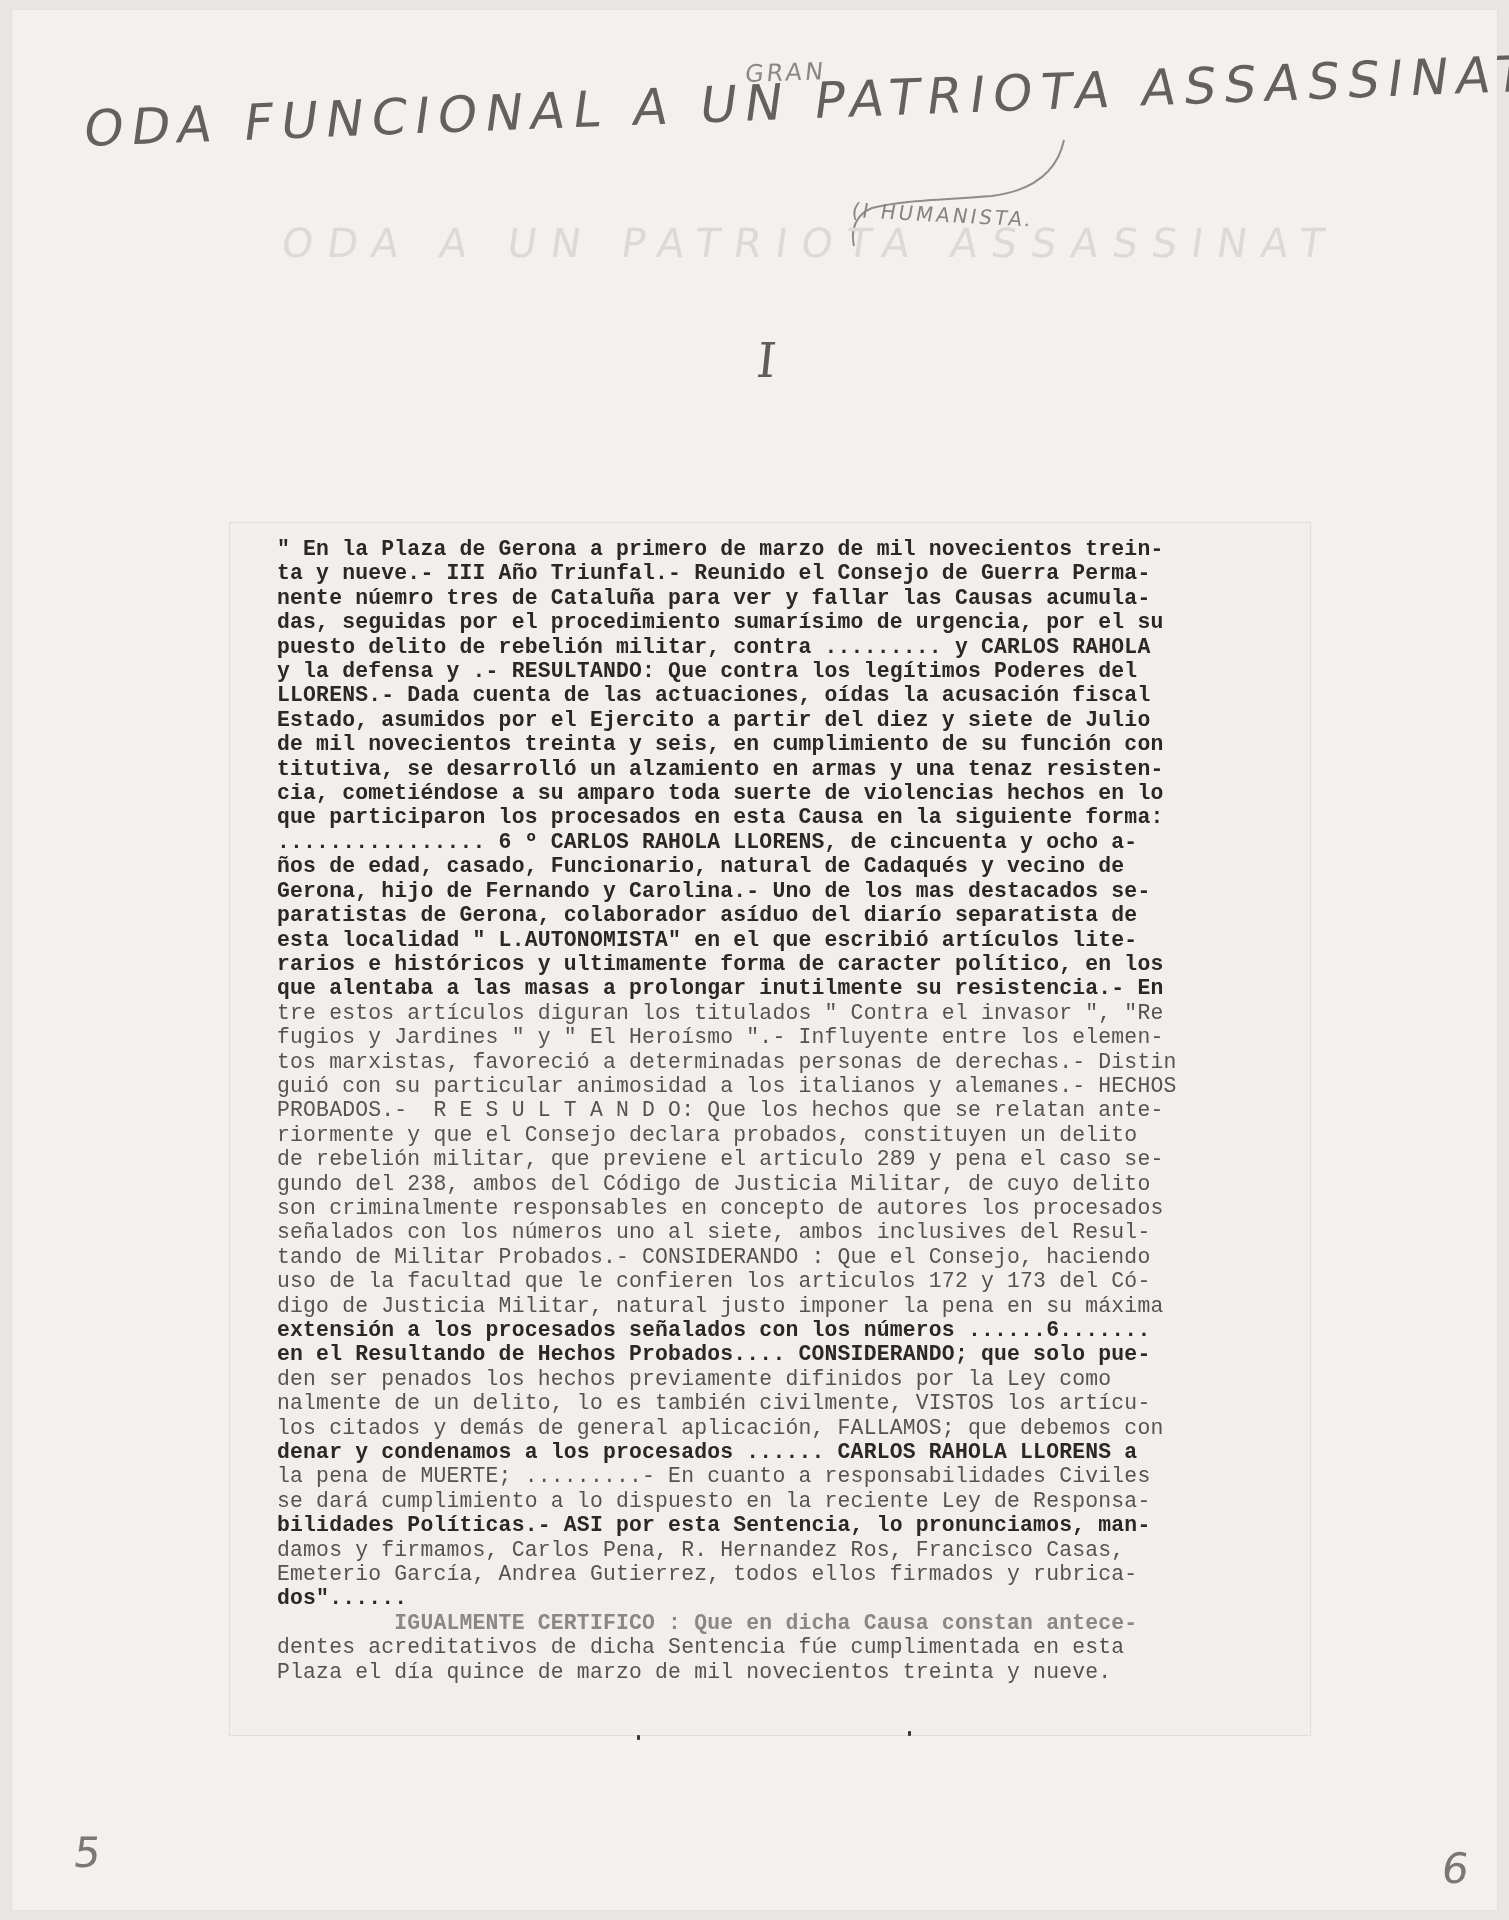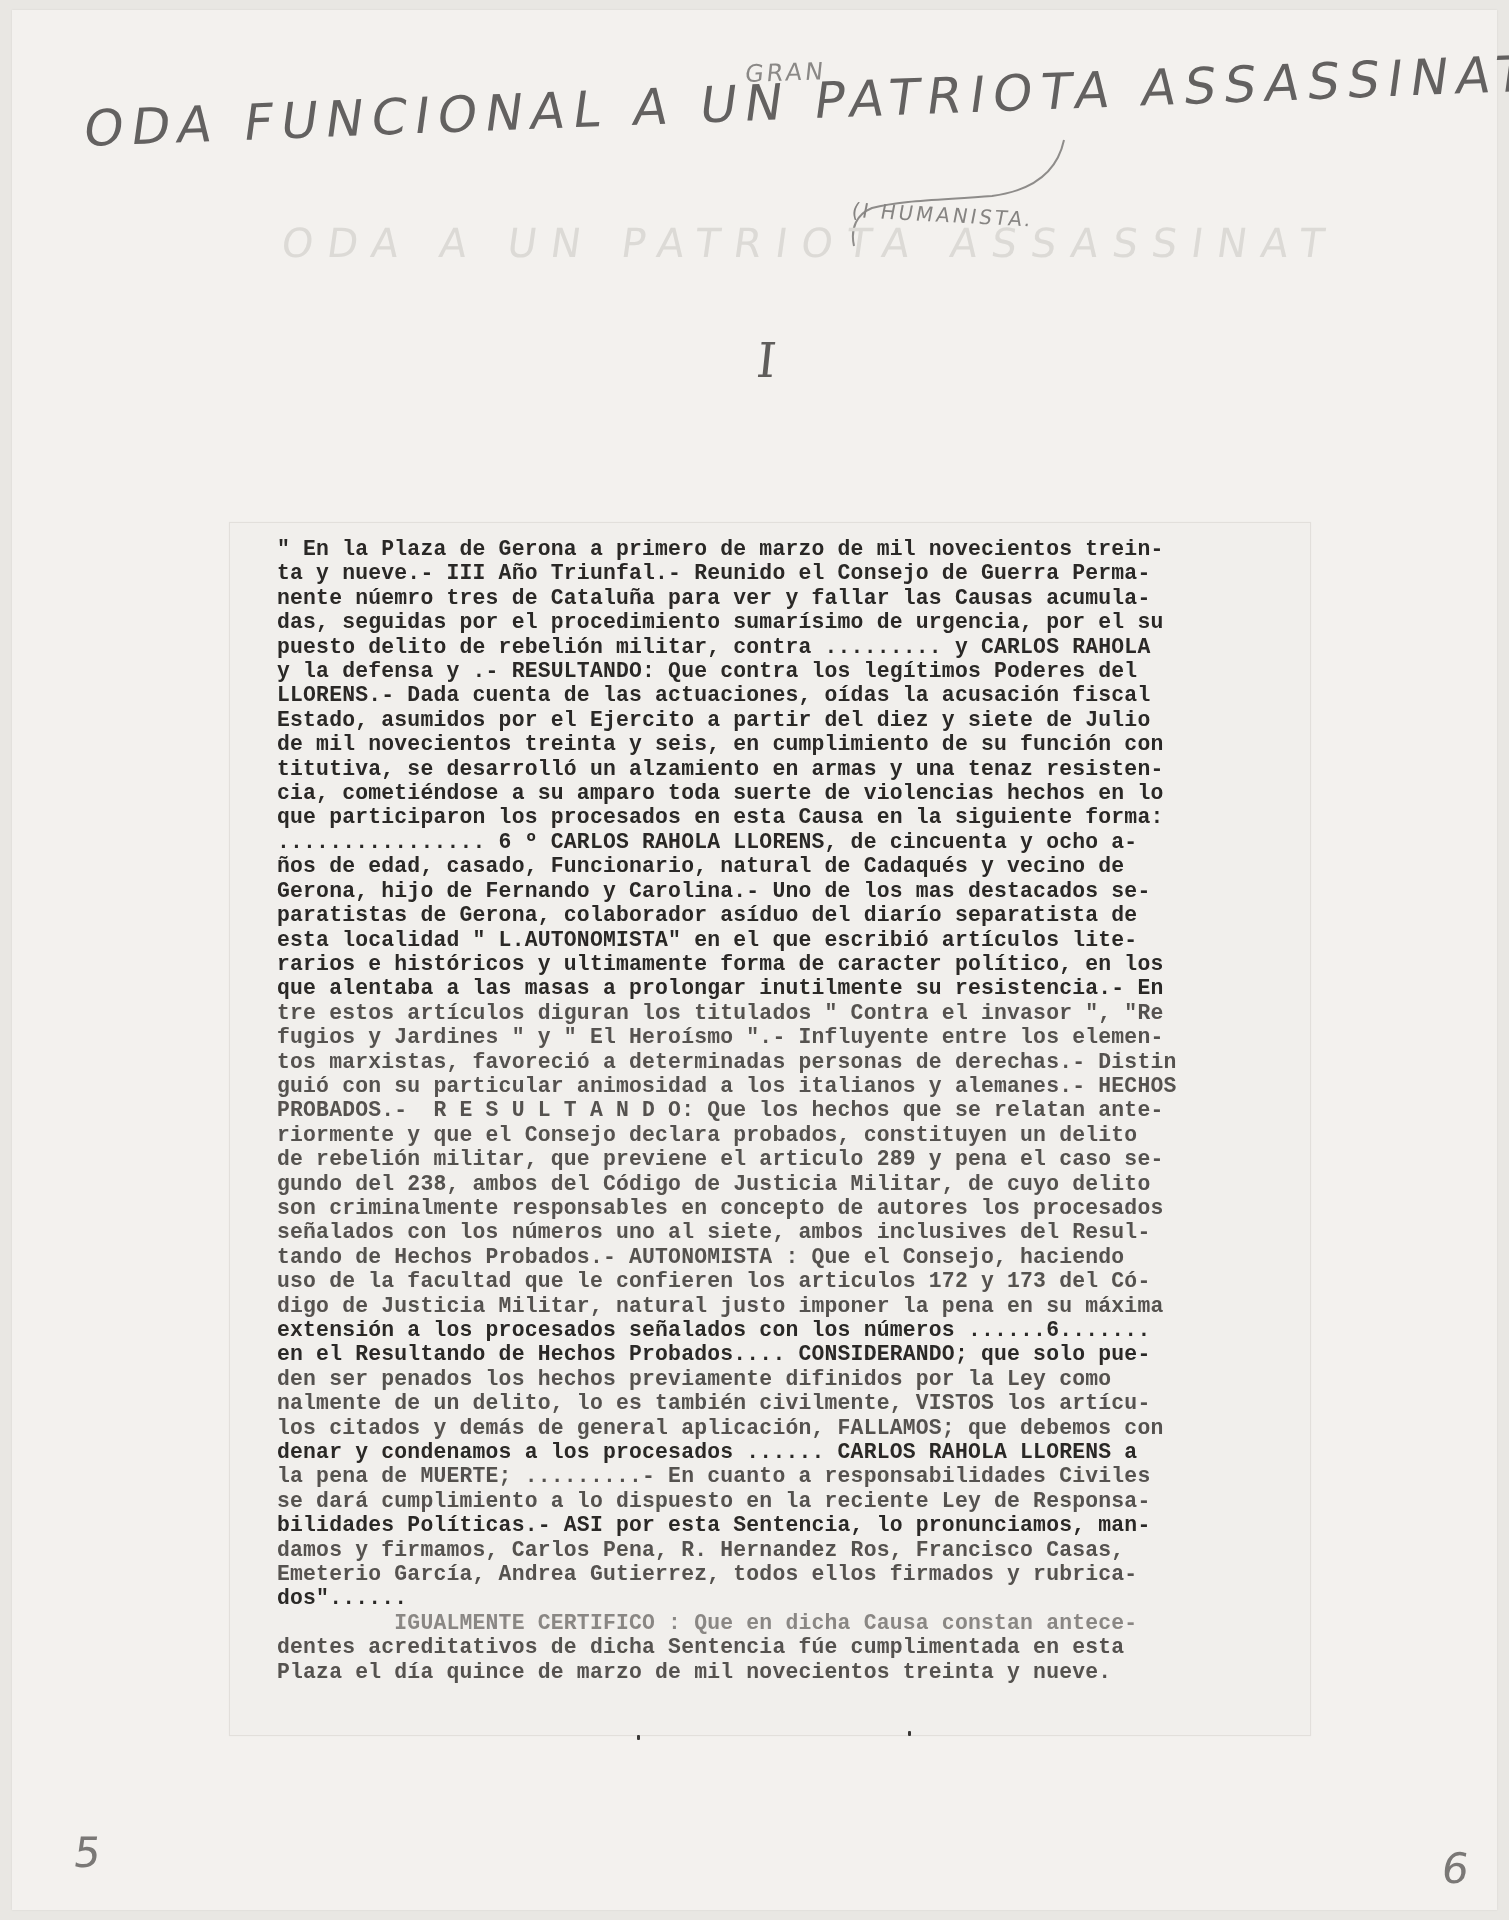--- a/index.html
+++ b/index.html
@@ -116,21 +116,21 @@
       display: block;
       white-space: pre;
       transform-origin: left center;
     }
     .typed .faint {
       color: #8a8784;
       font-weight: bold;
     }
     .typed .light {
       color: #55524f;
-      font-weight: bold;
+      font-weight: normal;
     }
     .dot-mark {
       position: absolute;
       width: 3px;
       height: 5px;
       background: #3a3836;
       border-radius: 1px;
     }
   </style>
 </head>
@@ -174,21 +174,21 @@
       <span class="line light">tre estos artículos diguran los titulados " Contra el invasor ", "Re</span>
       <span class="line light">fugios y Jardines " y " El Heroísmo ".- Influyente entre los elemen-</span>
       <span class="line light">tos marxistas, favoreció a determinadas personas de derechas.- Distin</span>
       <span class="line light">guió con su particular animosidad a los italianos y alemanes.- HECHOS</span>
       <span class="line light">PROBADOS.-  R E S U L T A N D O: Que los hechos que se relatan ante-</span>
       <span class="line light">riormente y que el Consejo declara probados, constituyen un delito</span>
       <span class="line light">de rebelión militar, que previene el articulo 289 y pena el caso se-</span>
       <span class="line light">gundo del 238, ambos del Código de Justicia Militar, de cuyo delito</span>
       <span class="line light">son criminalmente responsables en concepto de autores los procesados</span>
       <span class="line light">señalados con los números uno al siete, ambos inclusives del Resul-</span>
-      <span class="line light">tando de Hechos Probados.- AUTONOMISTA : Que el Consejo, haciendo</span>
+      <span class="line light">tando de Militar Probados.- CONSIDERANDO : Que el Consejo, haciendo</span>
       <span class="line light">uso de la facultad que le confieren los articulos 172 y 173 del Có-</span>
       <span class="line light">digo de Justicia Militar, natural justo imponer la pena en su máxima</span>
       <span class="line">extensión a los procesados señalados con los números ......6.......</span>
       <span class="line">en el Resultando de Hechos Probados.... CONSIDERANDO; que solo pue-</span>
       <span class="line light">den ser penados los hechos previamente difinidos por la Ley como</span>
       <span class="line light">nalmente de un delito, lo es también civilmente, VISTOS los artícu-</span>
       <span class="line light">los citados y demás de general aplicación, FALLAMOS; que debemos con</span>
       <span class="line">denar y condenamos a los procesados ...... CARLOS RAHOLA LLORENS a</span>
       <span class="line light">la pena de MUERTE; .........- En cuanto a responsabilidades Civiles</span>
       <span class="line light">se dará cumplimiento a lo dispuesto en la reciente Ley de Responsa-</span>

